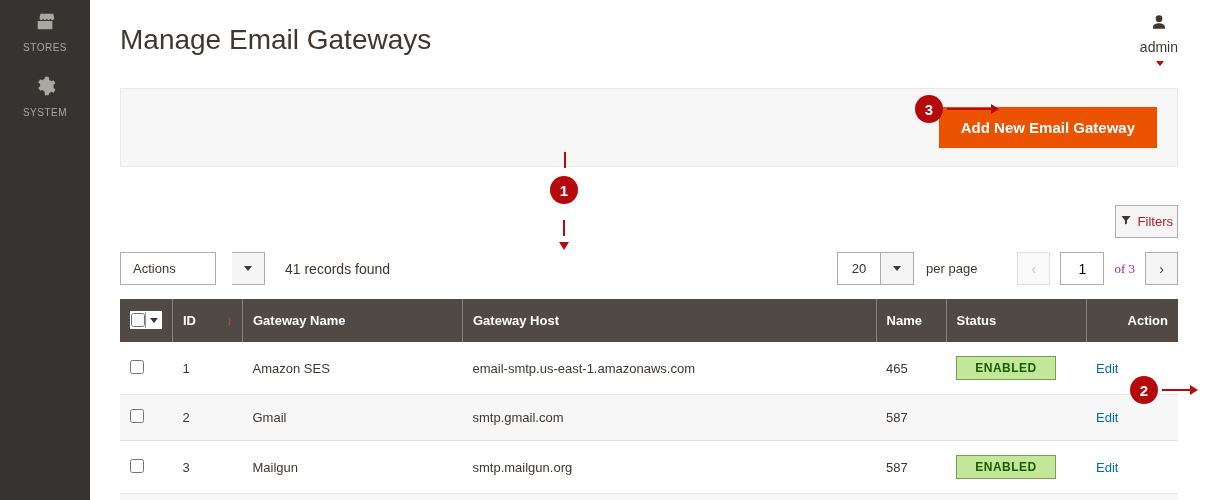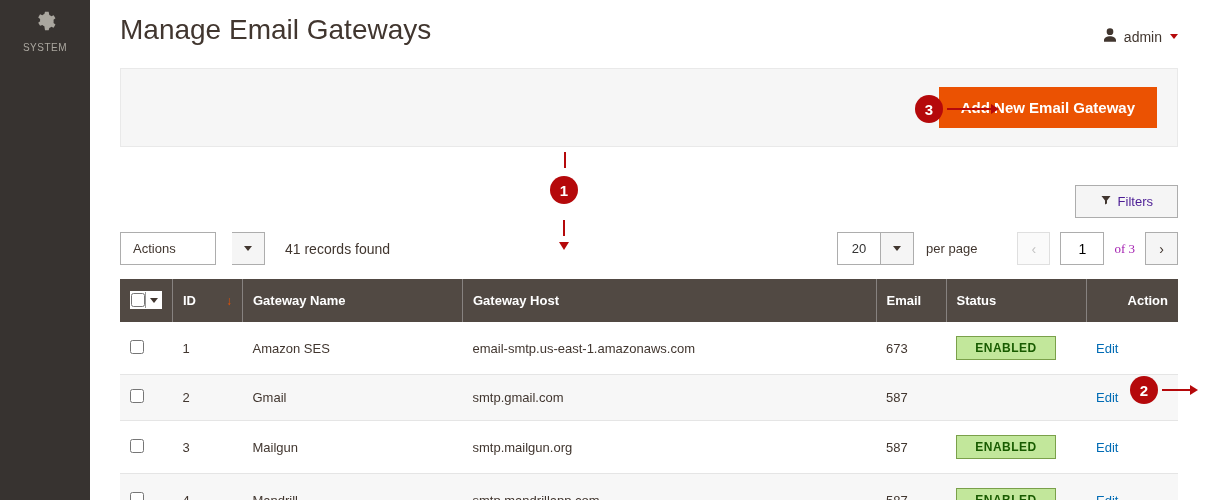--- a/index.html
+++ b/index.html
@@ -4,31 +4,31 @@
 <style>
   * { margin:0; padding:0; box-sizing:border-box; }
   body { font-family: 'Helvetica Neue', Arial, sans-serif; background:#fff; color:#333; font-size:13px; width:1206px; height:500px; overflow:hidden; display:flex; }
   
   .sidebar { width:90px; background:#373330; color:#aaa79f; flex:0 0 90px; display:flex; flex-direction:column; align-items:center; padding-top:0; font-size:10px; }
   .sidebar-item { display:flex; flex-direction:column; align-items:center; justify-content:center; padding:10px 0 12px; width:100%; text-align:center; cursor:pointer; }
   .sidebar-item .icon { font-size:22px; margin-bottom:4px; color:#aaa79f; }
   .sidebar-item span { letter-spacing:0.5px; }
   
   .main { flex:1; position:relative; padding:14px 28px 0 30px; }
-  .header-row { display:flex; justify-content:space-between; align-items:flex-end; margin-bottom:22px; }
+  .header-row { display:flex; justify-content:space-between; align-items:center; margin-bottom:22px; }
   h1 { font-size:28px; font-weight:400; color:#41362f; }
-  .user { color:#41362f; font-size:14px; display:flex; align-items:center; gap:6px; cursor:pointer; }
+  .user { color:#41362f; font-size:14px; display:flex; align-items:center; gap:6px; cursor:pointer;flex-direction:column; }
   .user .avatar-icon { font-size:14px; color:#41362f; }
   .user .caret { width:0; height:0; border-left:4px solid transparent; border-right:4px solid transparent; border-top:5px solid #b5090b; margin-left:2px; }
   
   .toolbar { background:#f6f6f6; border:1px solid #e9e9e9; padding:18px 20px; display:flex; justify-content:flex-end; align-items:center; margin-bottom:38px; }
   .btn-primary { background:#eb5202; color:#fff; border:none; padding:12px 22px; font-size:15px; font-weight:600; cursor:pointer; }
   
   .filter-row { display:flex; justify-content:flex-end; margin-bottom:14px; }
-  .btn-filters { background:#f5f5f5; border:1px solid #adadad; padding:8px 24px; font-size:13px; color:#4c1d95; display:flex; align-items:center; gap:6px; cursor:pointer; }
+  .btn-filters { background:#f5f5f5; border:1px solid #adadad; padding:8px 4px; font-size:13px; color:#b91c1c; display:flex; align-items:center; gap:6px; cursor:pointer; }
   
   .grid-controls { display:flex; align-items:center; margin-bottom:14px; }
   .actions-dd { display:flex; align-items:center;gap:16px; }
   .actions-dd .lbl { border:1px solid #adadad; padding:8px 12px; background:#fff; color:#41362f; height:33px; display:flex; align-items:center; min-width:96px; }
   .dd-btn { border:1px solid #adadad; border-left:none; background:#f5f5f5; width:33px; height:33px; display:flex; align-items:center; justify-content:center; cursor:pointer; }
   .caret-down { width:0; height:0; border-left:4px solid transparent; border-right:4px solid transparent; border-top:5px solid #41362f; }
   .records { margin-left:20px; color:#41362f; font-size:14px; }
   .pager { margin-left:auto; display:flex; align-items:center; gap:10px; }
   .per-page { display:flex; align-items:flex-start; }
   .per-page .box { border:1px solid #adadad; padding:0 10px; background:#fff; height:33px; display:flex; align-items:center; min-width:44px; justify-content:center; }
@@ -71,20 +71,28 @@
   .anno-2 { left:1040px; top:376px; }
   .anno-3 { left:825px; top:95px; }
 </style>
 </head>
 <body>
 
 <div class="sidebar">
   <div class="sidebar-item">
     <div class="icon">
       <svg width="22" height="22" viewBox="0 0 24 24" fill="#aaa79f">
+          <path d="M3 4h18l1 5c0 1.1-.9 2-2 2s-2-.9-2-2c0 1.1-.9 2-2 2s-2-.9-2-2c0 1.1-.9 2-2 2s-2-.9-2-2c0 1.1-.9 2-2 2s-2-.9-2-2l1-5zM4 12h16v9H4v-9z"></path>
+        </svg>
+    </div>
+    <span>STORES</span>
+  </div>
+  <div class="sidebar-item">
+    <div class="icon">
+      <svg width="22" height="22" viewBox="0 0 24 24" fill="#aaa79f">
           <path d="M12 8a4 4 0 100 8 4 4 0 000-8zm9.4 4a7.6 7.6 0 00-.1-1.3l2.1-1.6-2-3.4-2.5 1a7.6 7.6 0 00-2.2-1.3L16 2h-4l-.7 2.4a7.6 7.6 0 00-2.2 1.3l-2.5-1-2 3.4 2.1 1.6a7.6 7.6 0 000 2.6l-2.1 1.6 2 3.4 2.5-1a7.6 7.6 0 002.2 1.3L12 22h4l.7-2.4a7.6 7.6 0 002.2-1.3l2.5 1 2-3.4-2.1-1.6c.1-.4.1-.9.1-1.3z"></path>
         </svg>
     </div>
     <span>SYSTEM</span>
   </div>
 </div>
 
 <div class="main">
 
   <div class="header-row">
@@ -151,32 +159,32 @@
           <span class="checkwrap">
             <input type="checkbox" style="">
             <span class="mini-dd">
                 <span class="caret-down"></span>
               </span>
           </span>
         </th>
         <th class="th-id"><span>ID</span><span class="sort-arrow">↓</span></th>
         <th class="th-name">Gateway Name</th>
         <th>Gateway Host</th>
-        <th class="th-port">Email</th>
+        <th class="th-port">Name</th>
         <th class="th-status">Status</th>
         <th class="th-action">Action</th>
       </tr>
     </thead>
     <tbody id="table-body">
         <tr>
           <td><input type="checkbox" class="row-check" style=""></td>
           <td>1</td>
           <td>Amazon SES</td>
           <td>email-smtp.us-east-1.amazonaws.com</td>
-          <td>673</td>
+          <td>465</td>
           <td><span class="status-badge">ENABLED</span></td>
           <td><span class="edit-link">Edit</span></td>
         </tr>
         <tr>
           <td><input type="checkbox" class="row-check" style=""></td>
           <td>2</td>
           <td>Gmail</td>
           <td>smtp.gmail.com</td>
           <td>587</td>
           <td></td>

